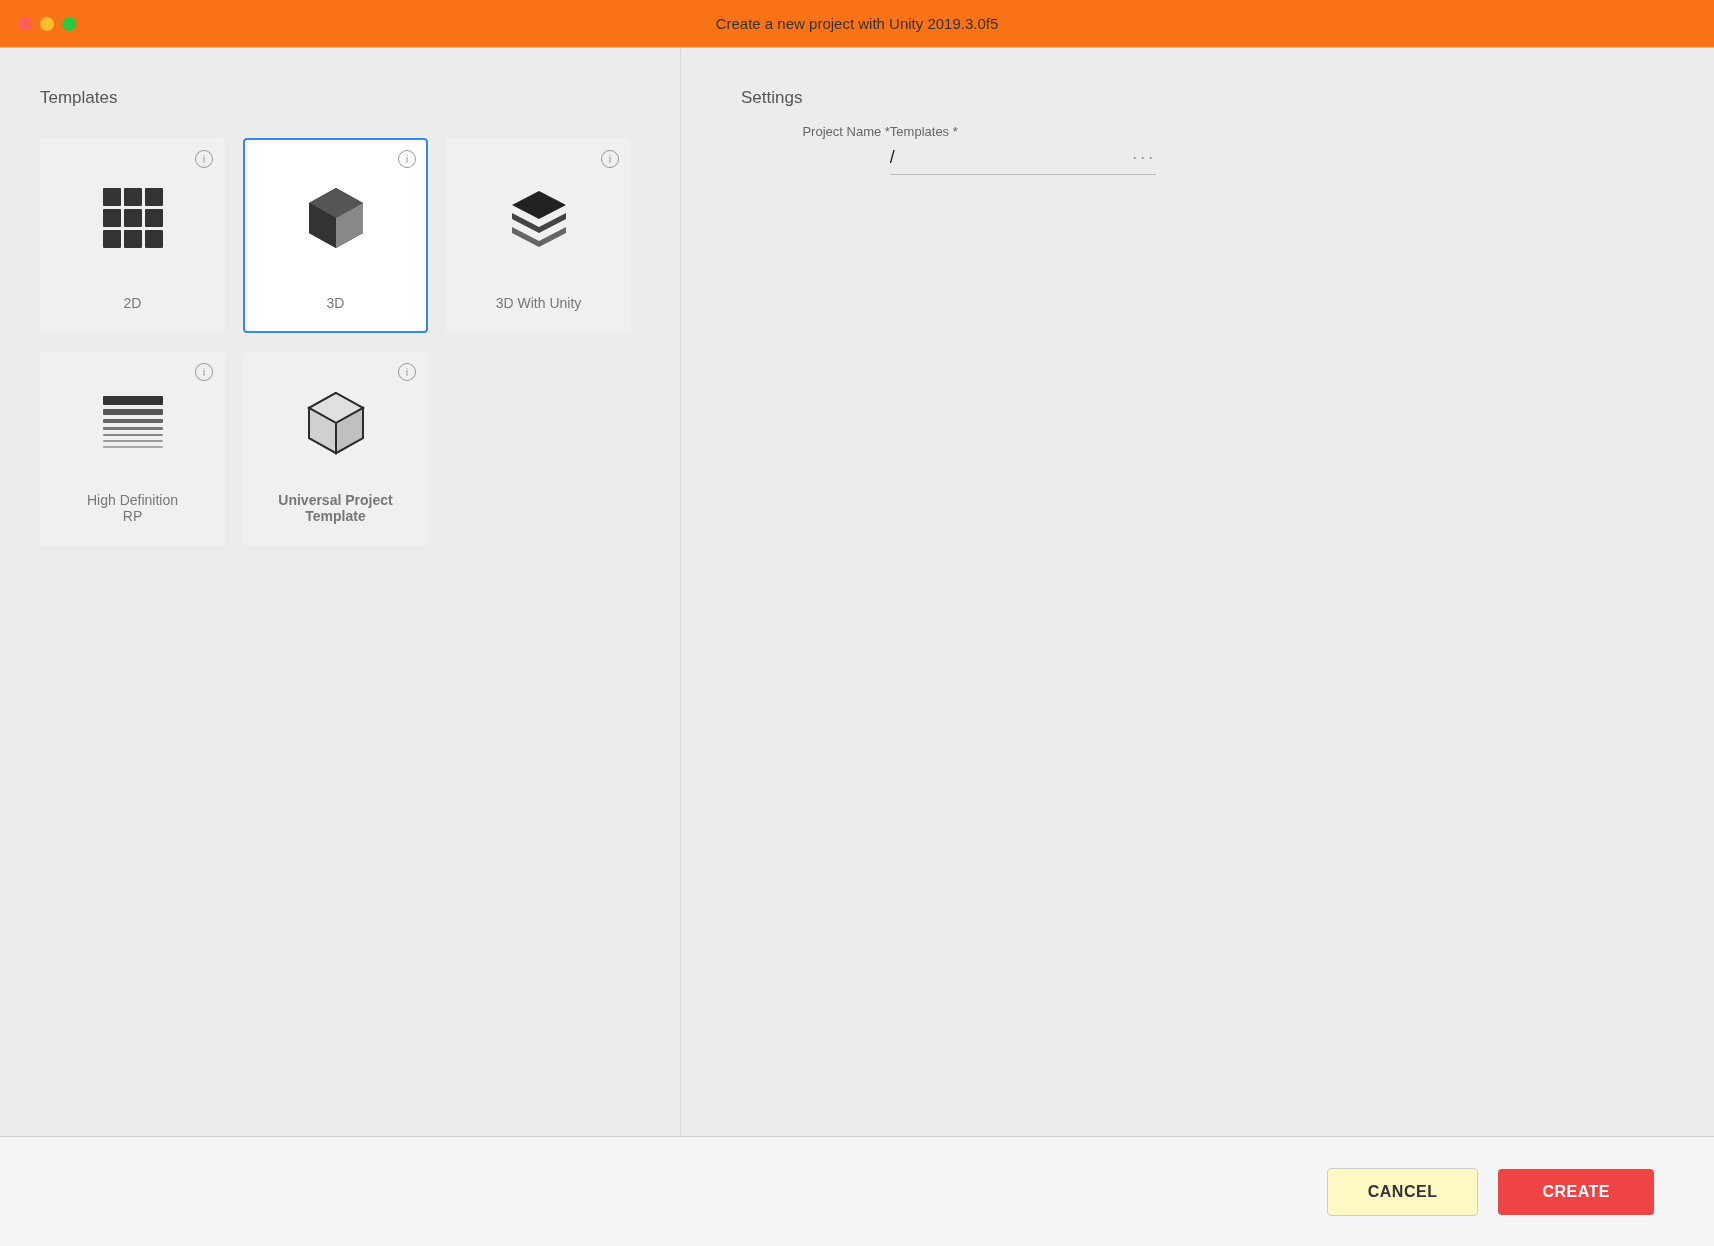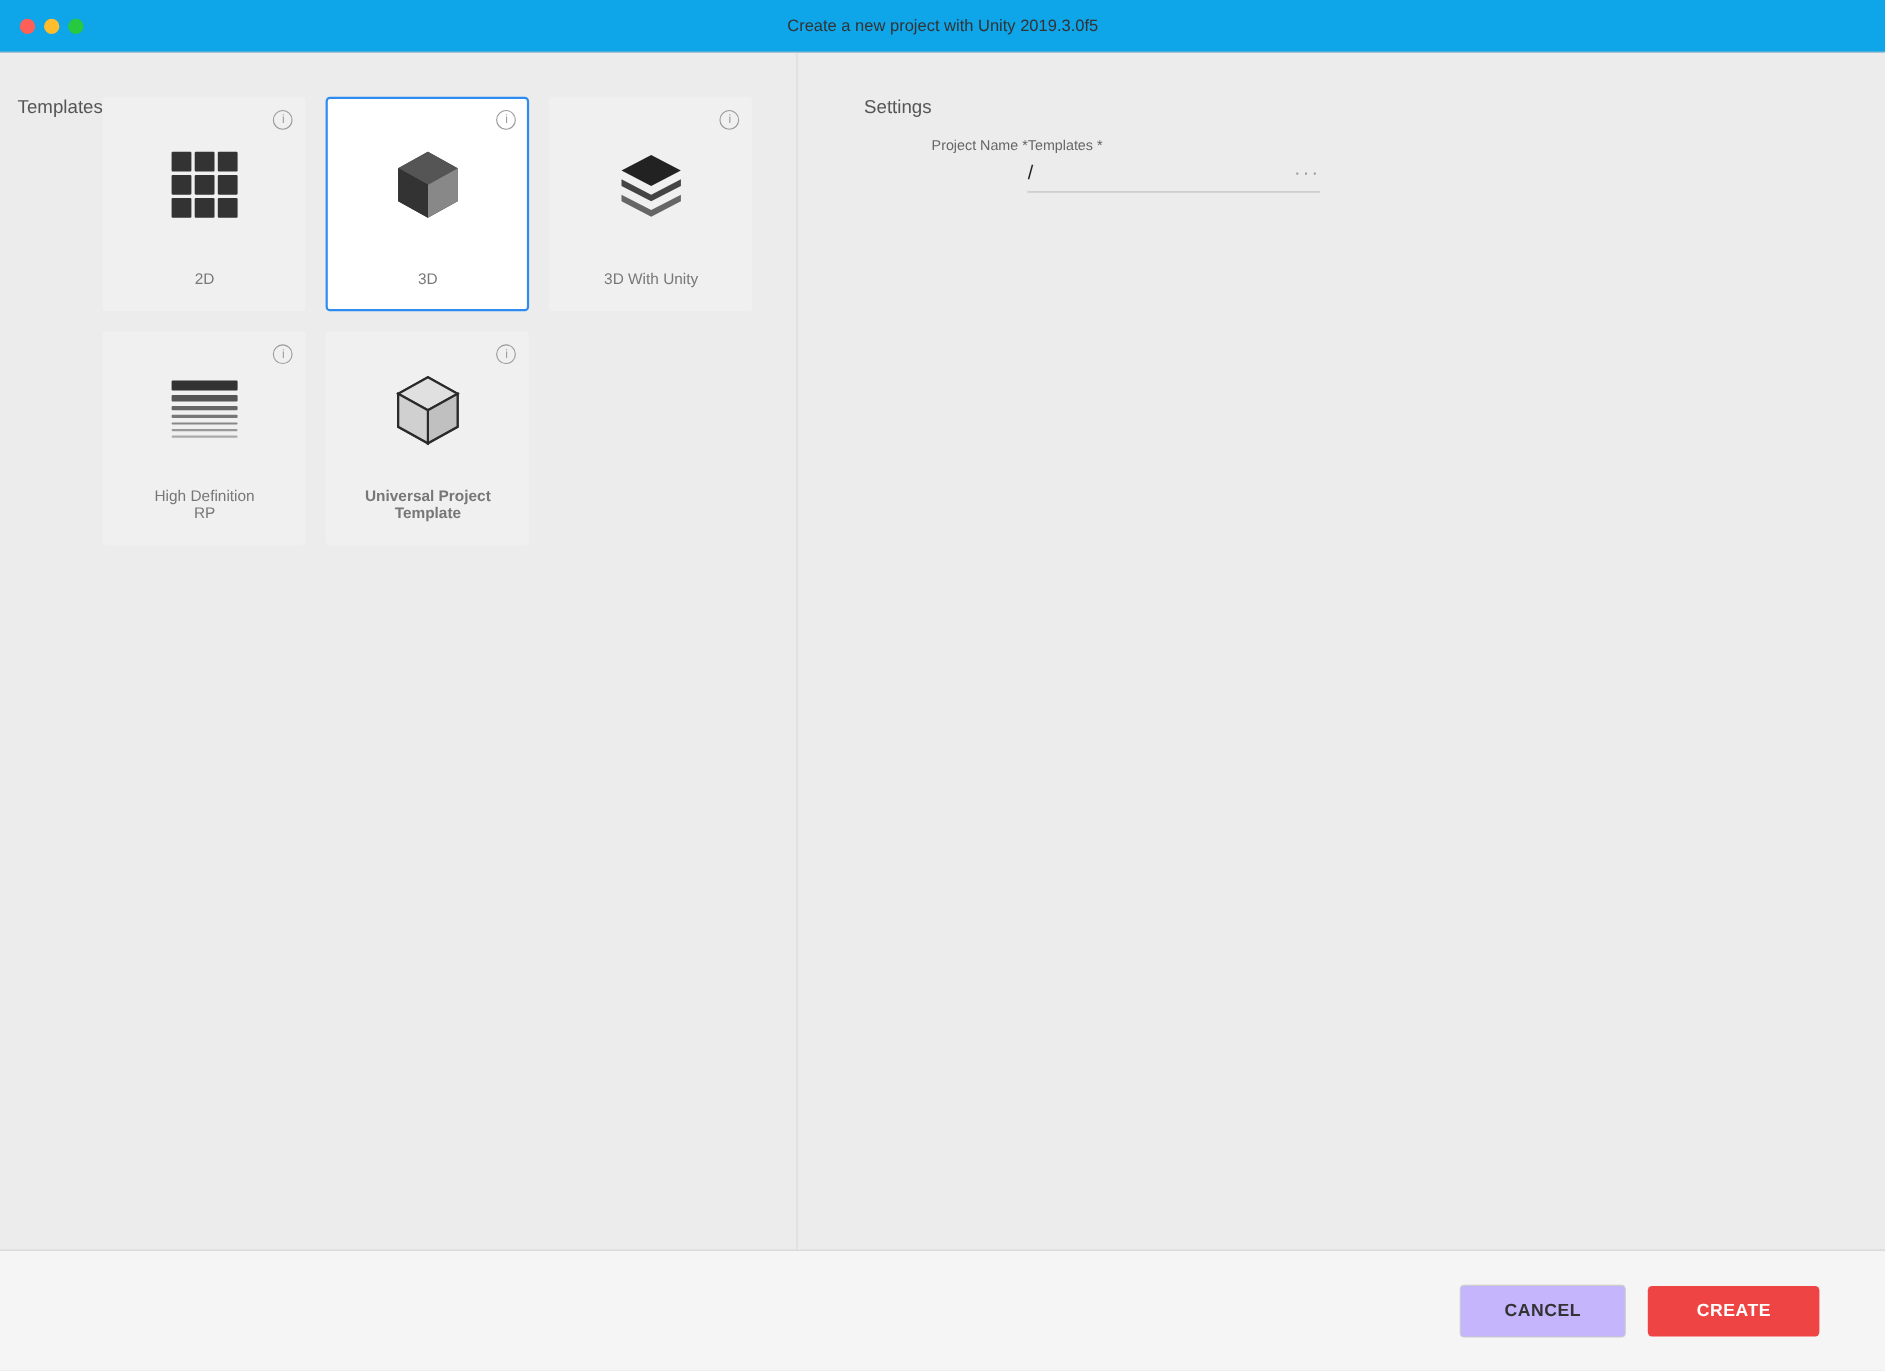--- a/index.html
+++ b/index.html
@@ -9,21 +9,21 @@
       background: #ececec;
       width: 1714px;
       height: 1246px;
       overflow: hidden;
       display: flex;
       flex-direction: column;
     }
 
     
     .title-bar {
-      background: #0ea5e9;
+      background: #f97316;
       height: 48px;
       display: flex;
       align-items: center;
       justify-content: center;
       position: relative;
       border-bottom: 1px solid #c8c8c8;
       flex-shrink: 0;
     }
 
     .title-bar-title {
@@ -54,23 +54,23 @@
     
     .main {
       display: flex;
       flex: 1;
       overflow: hidden;
     }
 
     
     .left-panel {
       flex: 0 0 680px;
-      padding: 40px 40px 0 16px;
-      display: flex;
-      flex-direction: row;
+      padding: 40px 40px 0 40px;
+      display: flex;
+      flex-direction: column;
     }
 
     .section-title {
       font-size: 17px;
       color: #555;
       margin-bottom: 30px;
     }
 
     .templates-grid {
       display: grid;
@@ -197,21 +197,21 @@
       border-top: 1px solid #d0d0d0;
       display: flex;
       align-items: center;
       justify-content: flex-end;
       padding: 0 60px;
       gap: 20px;
       flex-shrink: 0;
     }
 
     .btn-cancel {
-      background: #c4b5fd;
+      background: #fef9c3;
       border: 1px solid #ccc;
       border-radius: 4px;
       padding: 14px 40px;
       font-size: 16px;
       font-weight: 600;
       color: #333;
       cursor: pointer;
       letter-spacing: 0.5px;
     }
 

